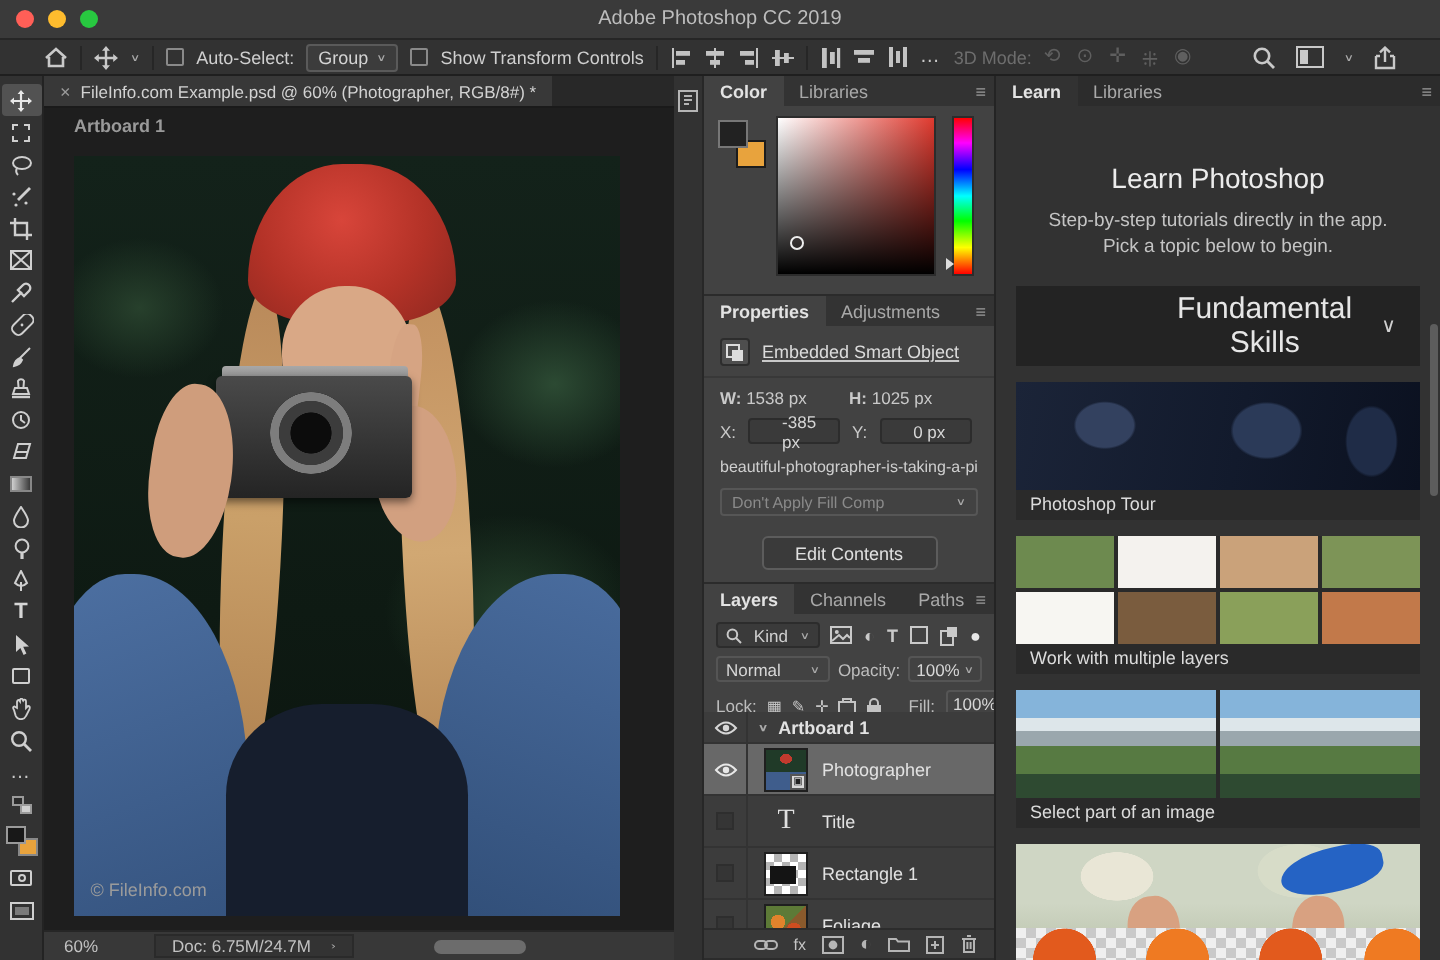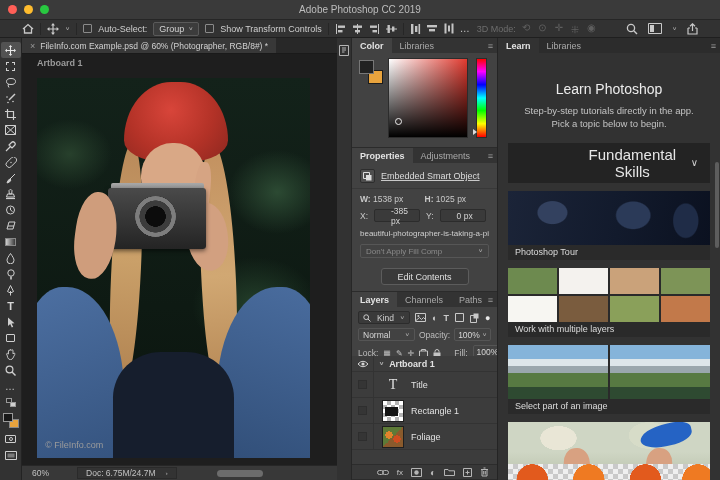--- a/index.html
+++ b/index.html
@@ -653,20 +653,32 @@
         <div class="lrow head">
           <span class="eyecell">
             <svg class="ic" width="12" height="8">
                 <path d="M1 4 Q6 -1.5 11 4 Q6 9.5 1 4 Z" stroke="#d6d6d6" fill="none"></path>
                 <circle cx="6" cy="4" r="1.6" fill="#d6d6d6"></circle>
               </svg>
           </span>
           <span class="chev" style="margin:0 5px">∨</span>
           <span class="lname" style="font-weight:bold">Artboard 1</span>
         </div>
+        <div class="lrow sel">
+          <span class="eyecell">
+            <svg class="ic" width="12" height="8">
+                <path d="M1 4 Q6 -1.5 11 4 Q6 9.5 1 4 Z" stroke="#e8e8e8" fill="none"></path>
+                <circle cx="6" cy="4" r="1.6" fill="#e8e8e8"></circle>
+              </svg>
+          </span>
+          <span class="lthumb photog">
+              <span class="sobadge-sm">▣</span>
+            </span>
+          <span class="lname">Photographer</span>
+        </div>
         <div class="lrow">
           <span class="eyecell">
               <span class="hidebox"></span>
             </span>
           <span class="ttext">T</span>
           <span class="lname">Title</span>
         </div>
         <div class="lrow">
           <span class="eyecell">
               <span class="hidebox"></span>

